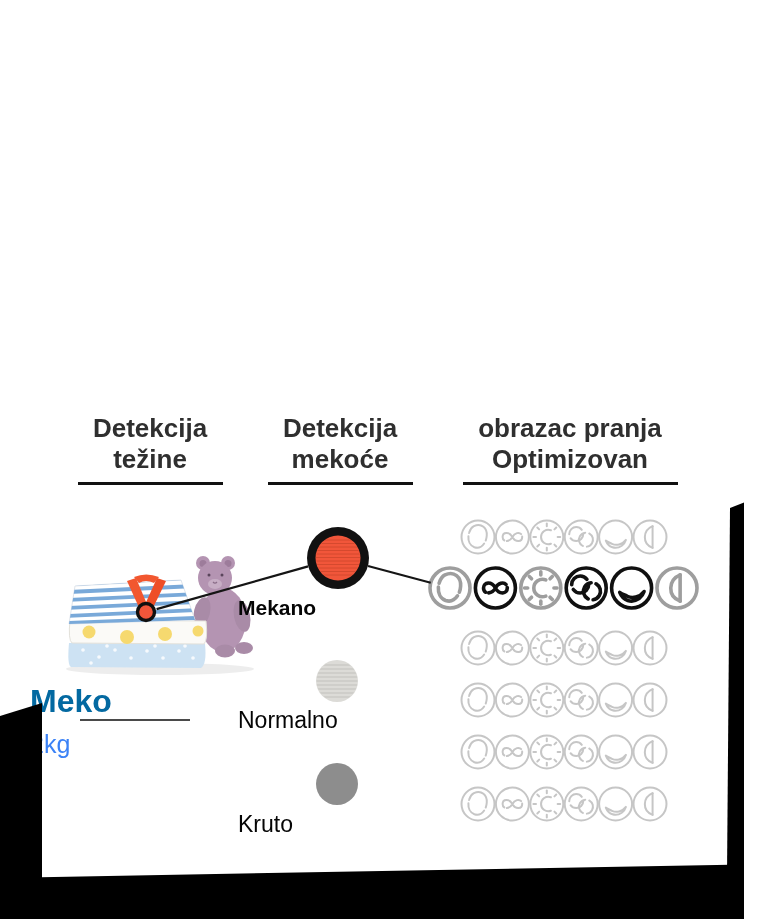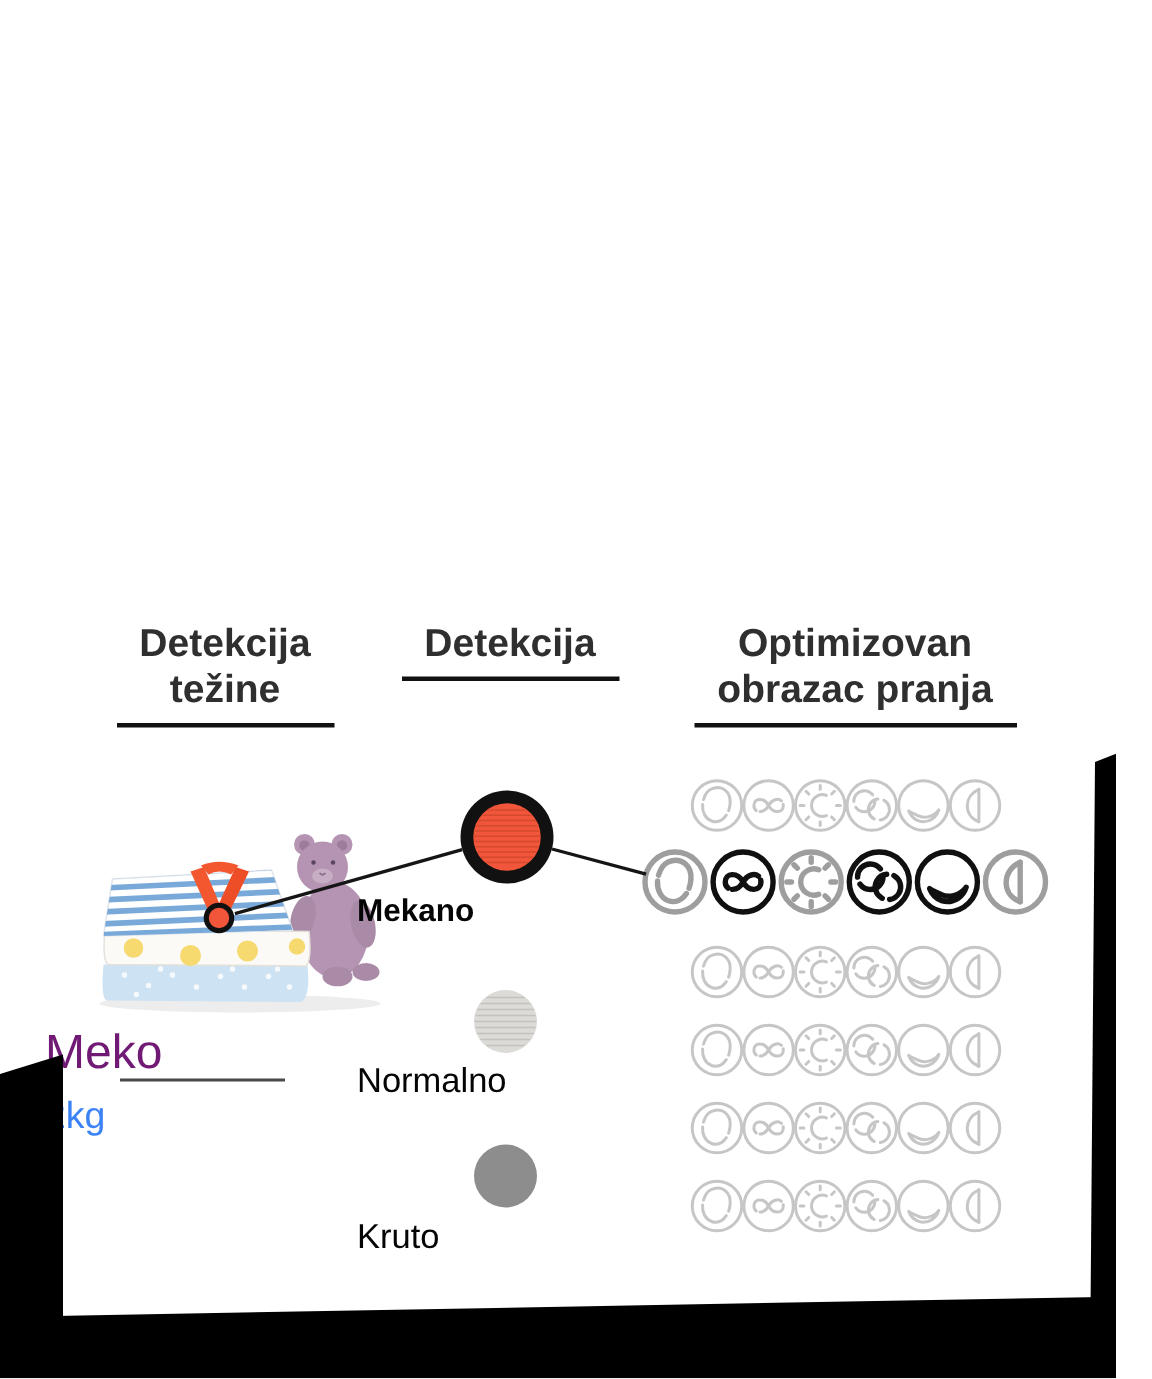--- a/index.html
+++ b/index.html
@@ -9,21 +9,21 @@
   }
   .abs{position:absolute;}
   .col-header{
     position:absolute;top:413px;text-align:center;color:#2f2f2f;
     font-weight:bold;font-size:26px;line-height:31px;letter-spacing:0;
   }
   .h-underline{height:3px;background:#111111;margin:7px auto 0;}
   .center-text{position:absolute;text-align:left;color:#000;}
   .softness-label{font-size:23px;font-weight:500;color:#050505;}
   .softness-label.selected{font-size:21px;font-weight:bold;}
-  .result-word{font-size:32px;font-weight:normal;color:#701a75;}
+  .result-word{font-size:32px;font-weight:bold;color:#0369a1;}
   .result-underline{position:absolute;height:2px;background:#4a4a4a;}
   .result-value{font-size:25px;font-weight:400;color:#3b82f6;}
   svg{display:block;}
   .overlay{pointer-events:none;}
 </style>
 </head>
 <body>
 
 <div class="page">
 
@@ -60,25 +60,26 @@
     </defs>
   </svg>
 
   <div class="col-header" style="left:30px;width:240px;">
     <div>Detekcija</div>
     <div>težine</div>
     <div class="h-underline" style="width:145px;"></div>
   </div>
   <div class="col-header" style="left:220px;width:240px;">
     <div>Detekcija</div>
+    <div>mekoće</div>
     <div class="h-underline" style="width:145px;"></div>
   </div>
   <div class="col-header" style="left:440px;width:260px;">
+    <div>obrazac pranja</div>
     <div>Optimizovan</div>
-    <div>obrazac pranja</div>
     <div class="h-underline" style="width:215px;"></div>
   </div>
 
   <svg class="abs" style="left:55px;top:550px;" width="210" height="130" viewBox="0 0 210 130">
     <defs>
       <clipPath id="topclip">
         <path d="M20 36 L126 30 L140 70 L14 74 Z"></path>
       </clipPath>
     </defs>
     <ellipse cx="105" cy="119" rx="94" ry="6" fill="#000000" opacity="0.07"></ellipse>

